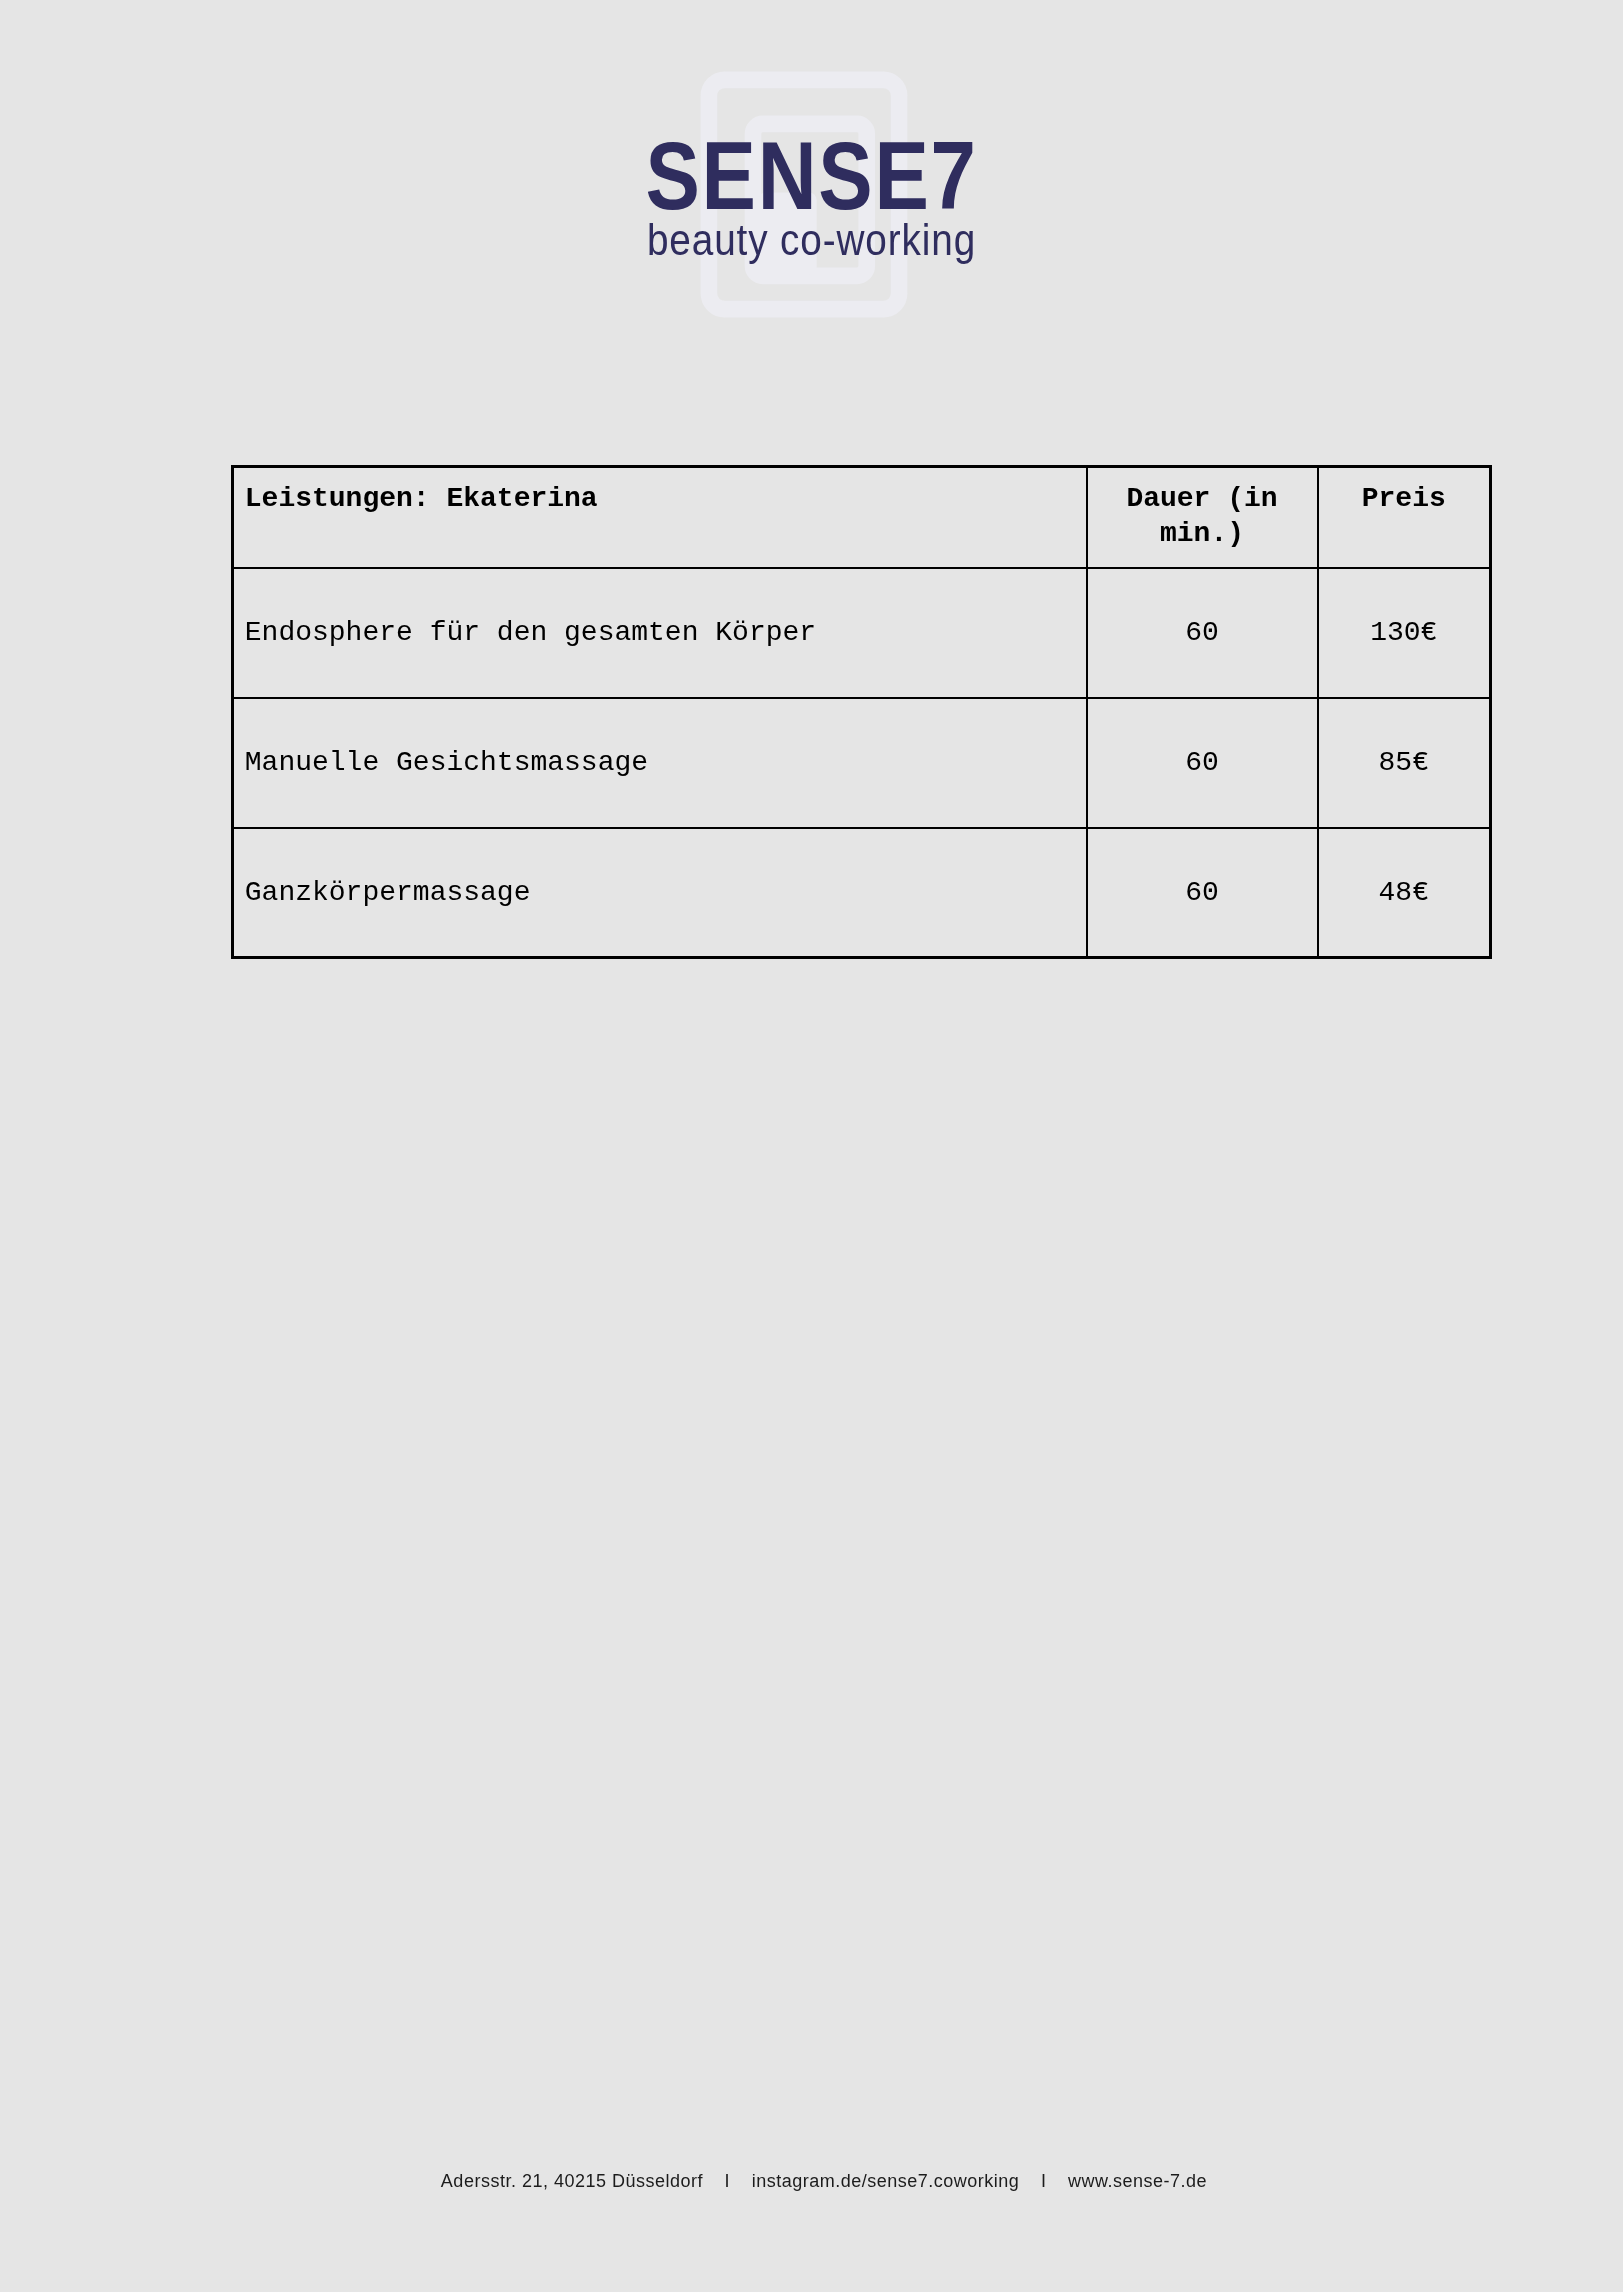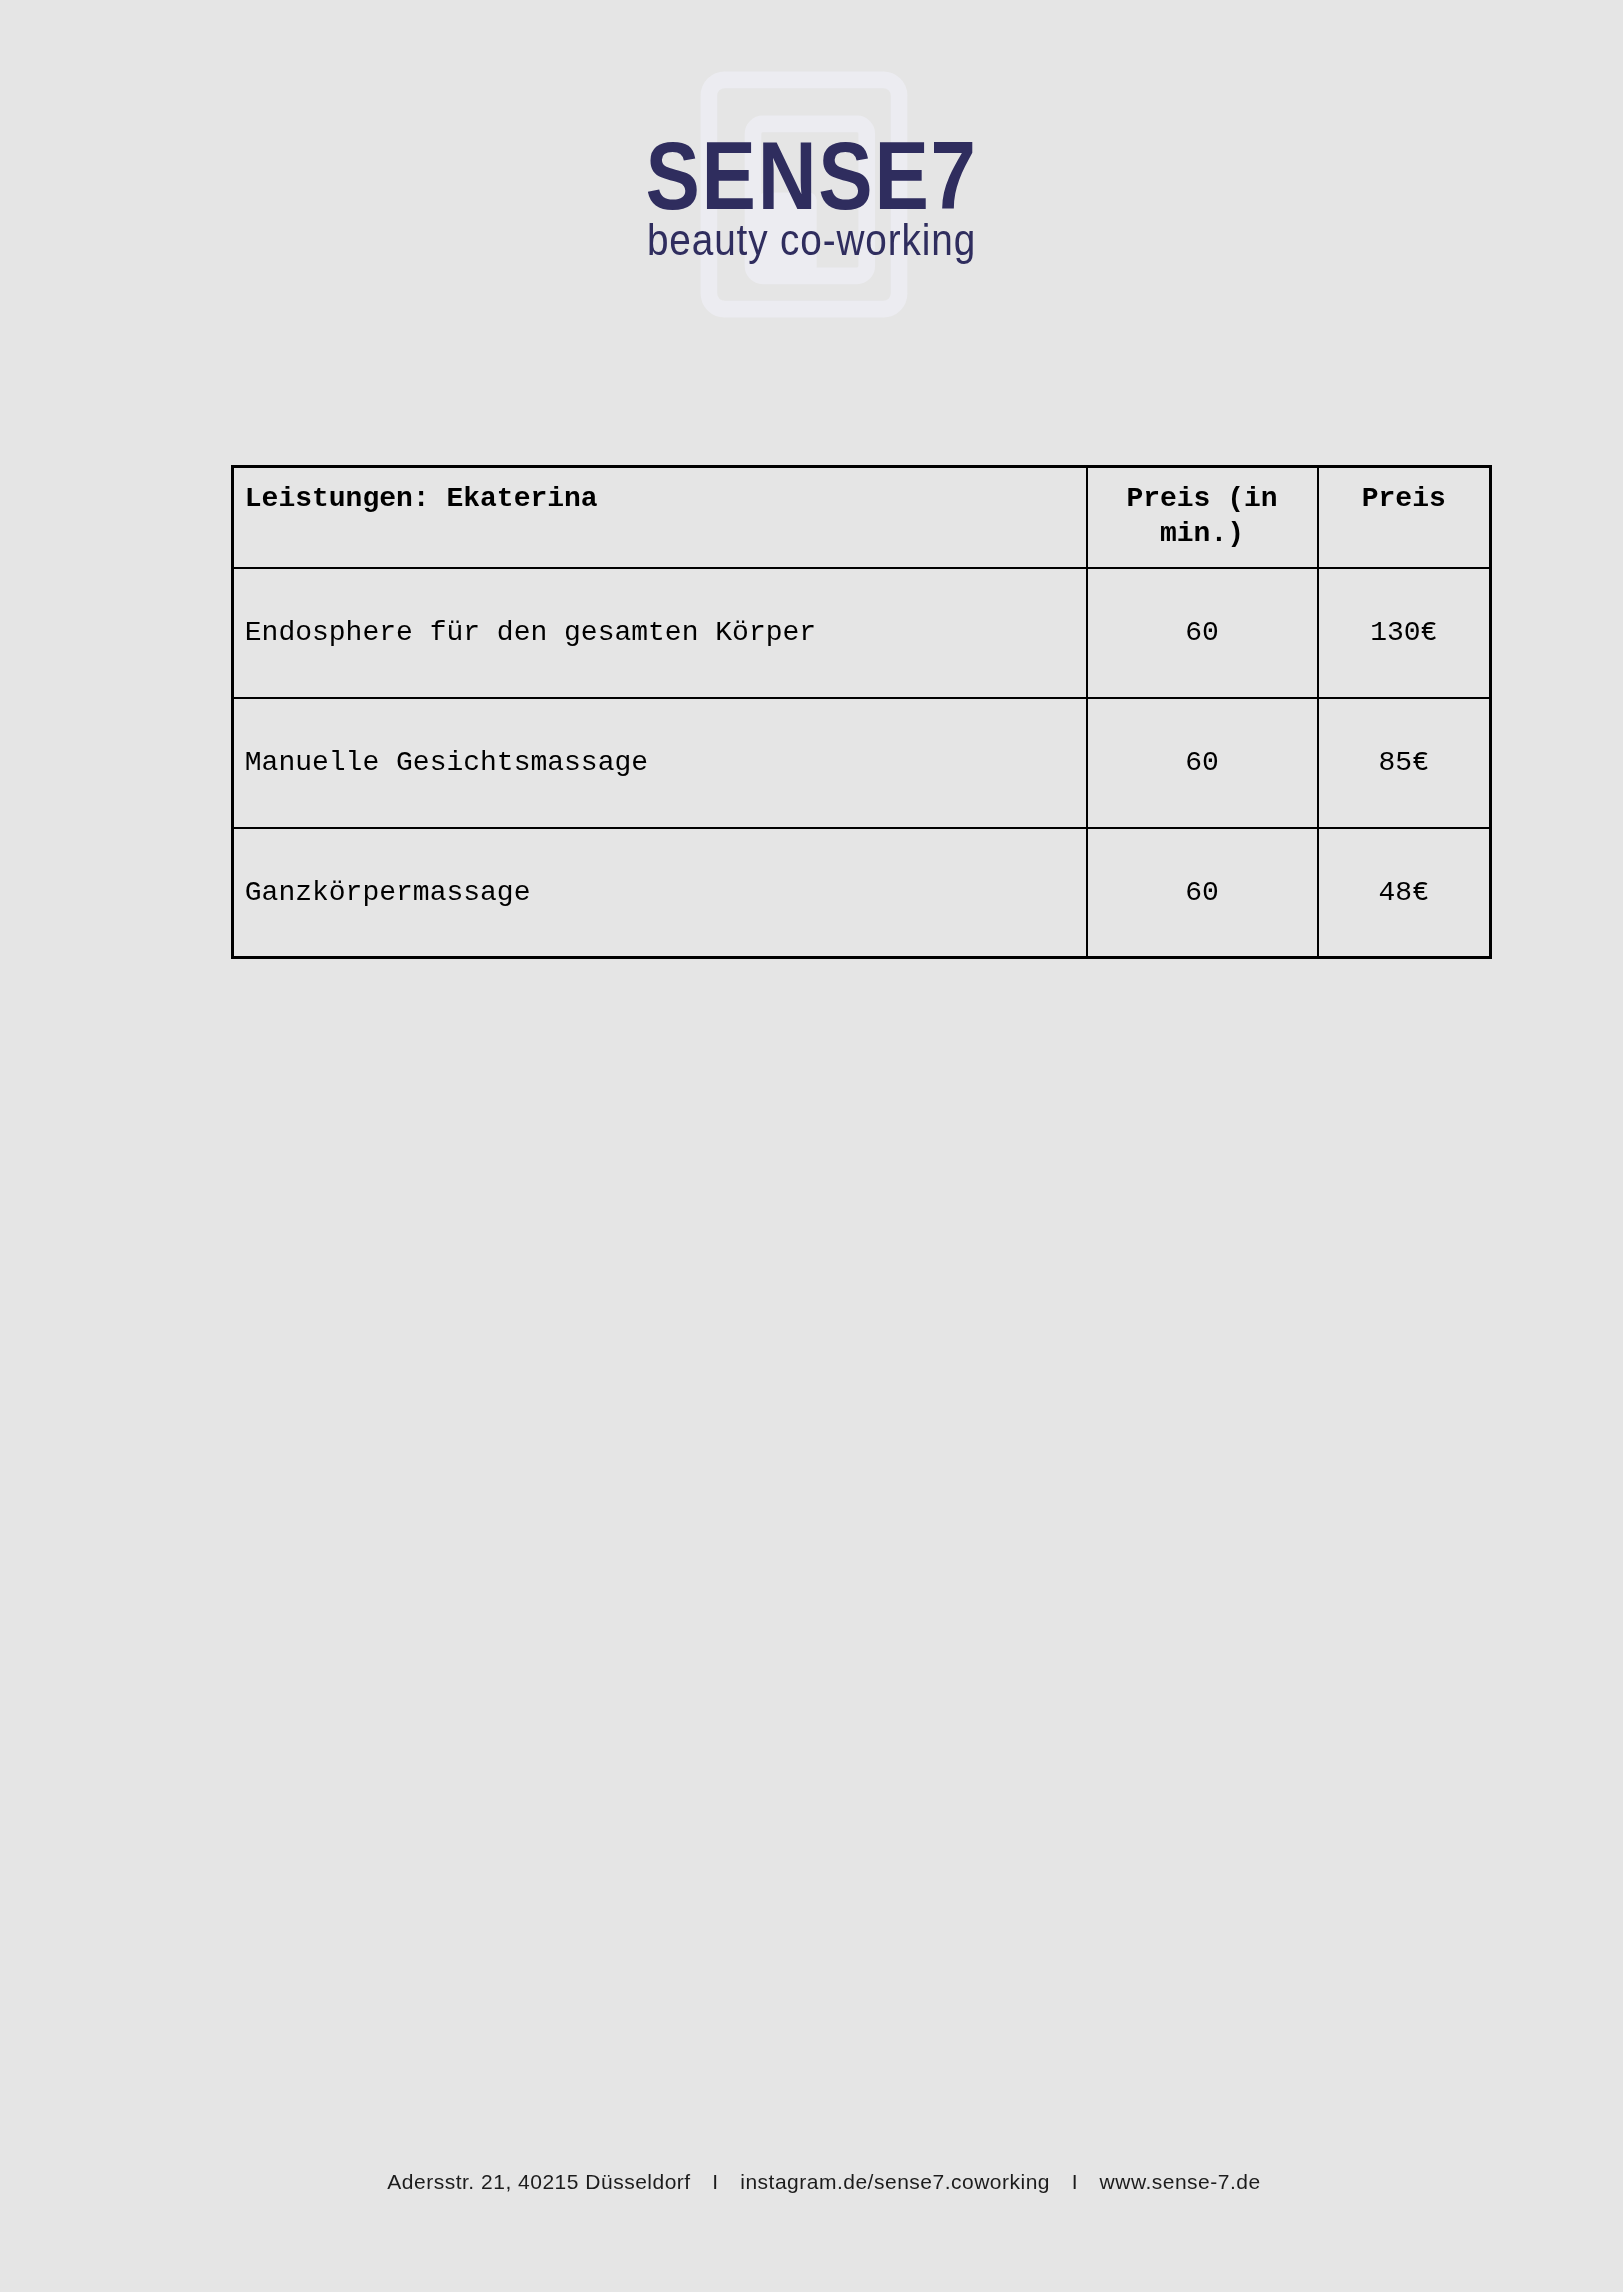--- a/index.html
+++ b/index.html
@@ -106,21 +106,21 @@
   .price-table td.price-cell{text-align:center;}
   
   .page-footer{
     position:absolute;
     top:2162px;
     left:0;
     width:100%;
     padding-left:25px;
     text-align:center;
     font-family:"Liberation Sans", sans-serif;
-    font-size:21px;
+    font-size:18px;
     letter-spacing:0.5px;
     line-height:39px;
     color:var(--footer-text);
     white-space:nowrap;
   }
   .page-footer .sep{
     display:inline-block;
     margin:0 21.6px;
   }
 </style>
@@ -140,21 +140,21 @@
 
   <table class="price-table">
     <colgroup>
         <col class="c1">
         <col class="c2">
         <col class="c3">
       </colgroup>
     <thead>
       <tr>
         <th class="service-col">Leistungen: Ekaterina</th>
-        <th class="duration-col">Preis (in min.)</th>
+        <th class="duration-col">Dauer (in min.)</th>
         <th class="price-col">Preis</th>
       </tr>
     </thead>
     <tbody>
       <tr>
         <td class="service-cell">Endosphere für den gesamten Körper</td>
         <td class="duration-cell">60</td>
         <td class="price-cell">130€</td>
       </tr>
       <tr>

